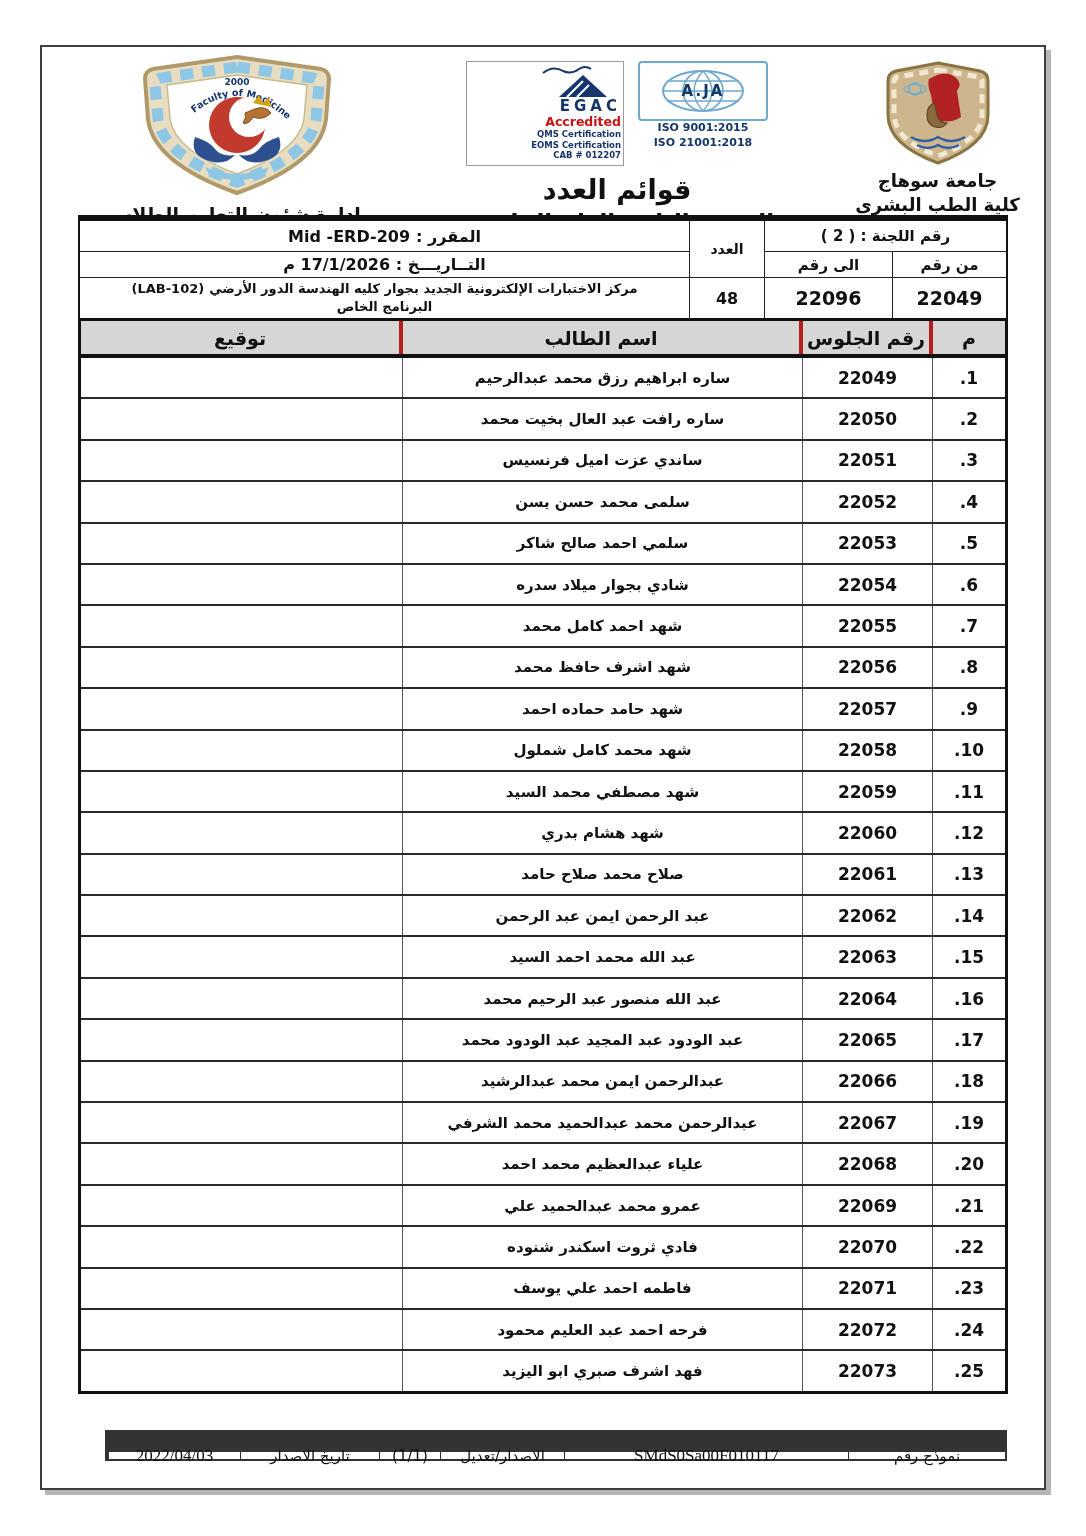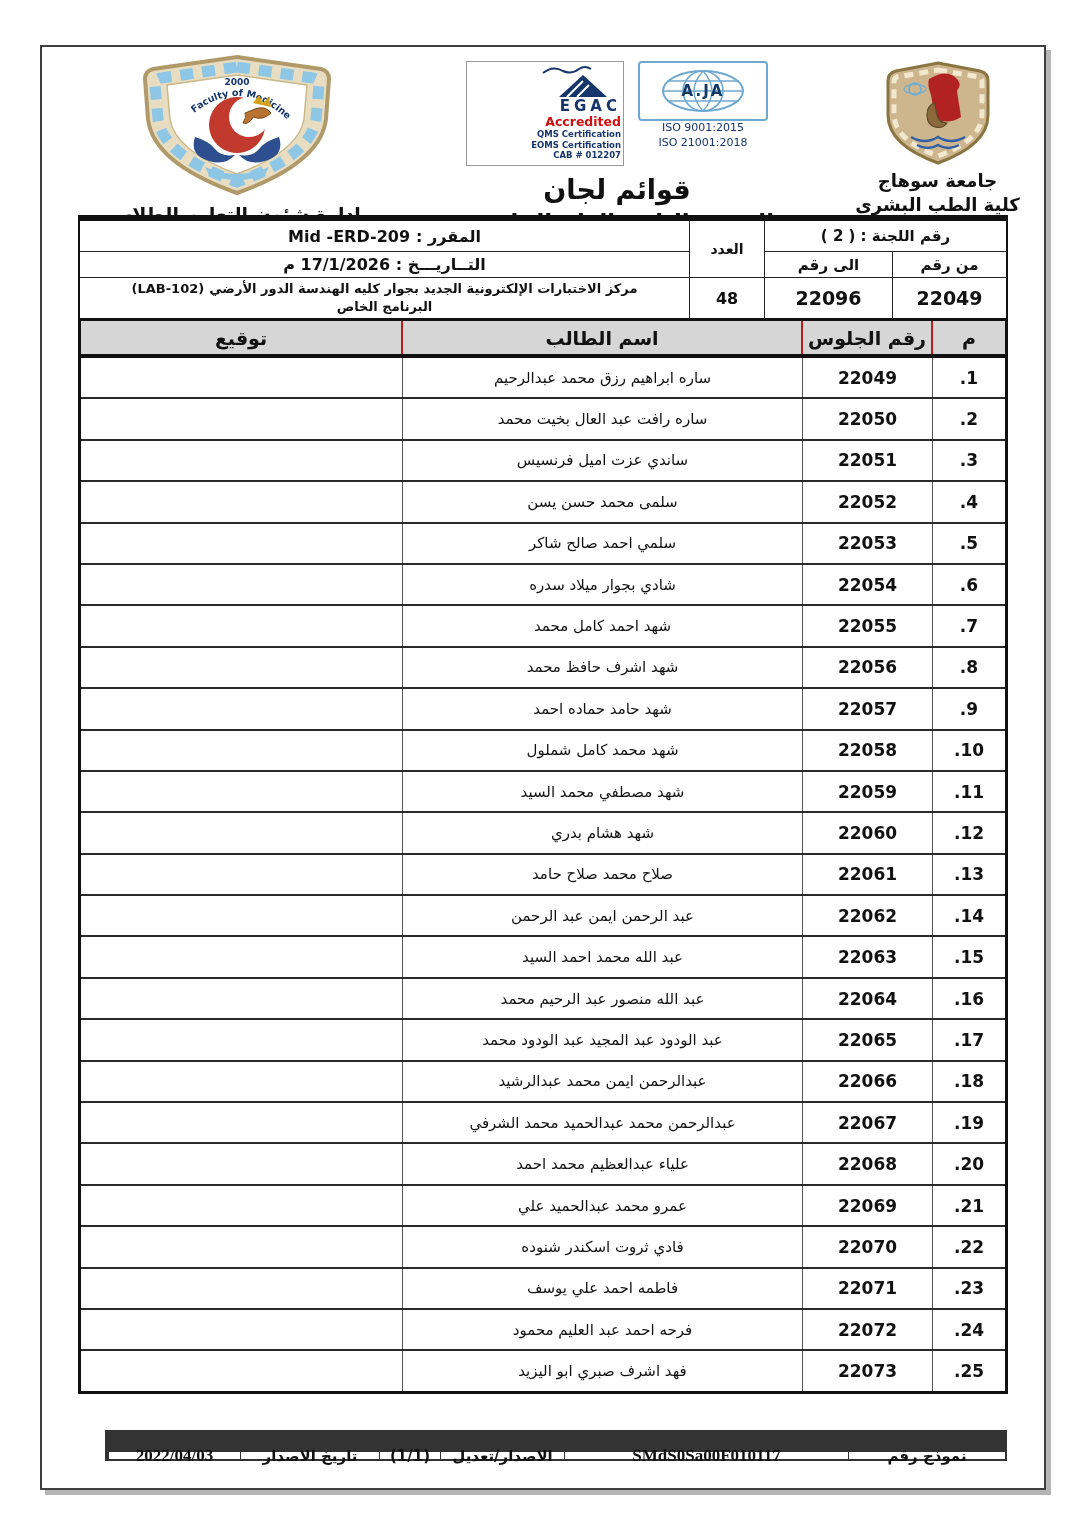--- a/index.html
+++ b/index.html
@@ -19,21 +19,21 @@
   .univ-name,.fac-name{font-weight:bold;font-size:18px;line-height:1.35;}
   .logos-row{display:flex;justify-content:center;align-items:flex-start;gap:14px;}
   .egac-box{width:152px;border:1px solid #9a9a9a;background:#fff;padding:3px 2px 4px;display:flex;flex-direction:column;align-items:flex-end;}
   .egac-name{font-weight:bold;font-size:15px;letter-spacing:4px;color:#16356b;line-height:1;}
   .egac-accredited{font-weight:bold;font-size:12.5px;color:#cc1111;line-height:1.2;}
   .egac-line{font-weight:bold;font-size:8.5px;color:#16356b;line-height:1.25;direction:ltr;}
   .aja-wrap{display:flex;flex-direction:column;align-items:center;}
   .aja-box{width:126px;height:56px;border:2px solid #6fa8d0;border-radius:4px;background:#fff;
     display:flex;align-items:center;justify-content:center;position:relative;}
   .aja-name{position:absolute;font-weight:bold;font-size:15px;color:#123a66;letter-spacing:2px;}
-  .iso-line{font-weight:normal;font-size:11px;color:#16356b;line-height:1.35;direction:ltr;}
+  .iso-line{font-weight:bold;font-size:11px;color:#16356b;line-height:1.35;direction:ltr;}
   .doc-title{font-weight:bold;font-size:27px;margin-top:8px;direction:rtl;}
   .doc-subtitle{font-weight:bold;font-size:23px;margin-top:4px;direction:rtl;}
   
   .info-table{
     position:absolute;left:36px;top:168px;width:930px;box-sizing:border-box;
     direction:rtl;display:grid;background:#222;gap:1px;
     grid-template-columns:113px 127px 74px 609px;
     grid-template-rows:30px 25px 40px;
     border:2px solid #111;border-top-width:6px;border-bottom-width:5px;
   }
@@ -49,37 +49,37 @@
   .c-count-val{grid-column:3;grid-row:3;font-size:16px;}
   .c-location{grid-column:4;grid-row:3;font-size:13px;flex-direction:column;line-height:1.4;}
   .loc-line1{display:flex;gap:5px;align-items:center;}
   bdi{unicode-bidi:isolate;}
   
   .main-table{
     position:absolute;left:36px;top:271px;width:930px;box-sizing:border-box;
     direction:rtl;border:3px solid #111;background:#fff;
   }
   .thead{display:grid;grid-template-columns:72px 130px 400px 322px;background:#d6d6d6;border-bottom:4px solid #111;}
-  .th{height:33px;display:flex;align-items:center;justify-content:center;font-weight:bold;font-size:19px;border-right:2px solid #b91c1c;}
+  .th{height:33px;display:flex;align-items:center;justify-content:center;font-weight:bold;font-size:19px;border-right:4px solid #b91c1c;}
   .th:first-child{border-right:none;}
   .trow{display:grid;grid-template-columns:72px 130px 400px 322px;border-top:2px solid #2a2a2a;}
   .trow:first-child{border-top:none;}
   .td{height:39.4px;display:flex;align-items:center;justify-content:center;border-right:1px solid #555;}
   .td:first-child{border-right:none;}
   .td-serial{font-weight:bold;font-size:17px;direction:rtl;}
   .td-seat{font-weight:bold;font-size:17px;direction:ltr;}
-  .td-name{font-weight:normal;font-size:15px;}
+  .td-name{font-weight:bold;font-size:15px;}
   
   .footer-table{
     position:absolute;left:63px;top:1383px;width:902px;box-sizing:border-box;
     direction:rtl;display:grid;background:#333;gap:1px;
     grid-template-columns:156px 283px 123px 60px 138px 131px;
     grid-template-rows:27px;border:2px solid #333;
   }
-  .fcell{background:#fff;display:flex;align-items:center;justify-content:center;font-weight:bold;font-size:15px;margin-top:20px;}
+  .fcell{background:#fff;display:flex;align-items:center;justify-content:center;font-weight:normal;font-size:15px;margin-top:20px;}
   .f-latin{font-family:"Liberation Serif","DejaVu Serif",serif;font-size:17px;direction:ltr;}
   .svg-block{display:block;margin:0 auto;}
 </style>
 </head>
 <body>
 
 <div class="page">
 
   <div class="header-left">
     <svg class="svg-block" width="205" height="148" viewBox="0 0 205 148">
@@ -121,21 +121,21 @@
             <ellipse cx="52" cy="23" rx="20" ry="20" fill="none" stroke="#6fa8d0" stroke-width="1.6"></ellipse>
             <path d="M12,23 h80 M16,13 h72 M16,33 h72" stroke="#6fa8d0" stroke-width="1.4" fill="none"></path>
             <path d="M52,3 q18,20 0,40 M52,3 q-18,20 0,40" stroke="#6fa8d0" stroke-width="1.4" fill="none"></path>
           </svg>
           <span class="aja-name">A.JA</span>
         </div>
         <div class="iso-line">ISO 9001:2015</div>
         <div class="iso-line">ISO 21001:2018</div>
       </div>
     </div>
-    <div class="doc-title">قوائم لجان</div>
+    <div class="doc-title">قوائم العدد</div>
     <div class="doc-subtitle">الفرقة الثانية العام الجامعي 2026/2025 م</div>
   </div>
 
   <div class="header-right">
     <svg class="svg-block" width="122" height="112" viewBox="0 0 122 112">
       <path d="M61,6 L103,14 Q111,16 111,24 L111,58 Q111,88 61,106 Q11,88 11,58 L11,24 Q11,16 19,14 Z" fill="#cdb68d" stroke="#8a7442" stroke-width="3"></path>
       <path d="M61,13 L102,20 Q105,21 105,25 L105,57 Q105,83 61,99 Q17,83 17,57 L17,25 Q17,21 20,20 Z" fill="none" stroke="#f2e8cf" stroke-width="5" stroke-dasharray="9 6"></path>
       <circle cx="38" cy="32" r="6" fill="none" stroke="#6aaed6" stroke-width="1.6"></circle>
       <ellipse cx="38" cy="32" rx="11" ry="4.5" fill="none" stroke="#6aaed6" stroke-width="1.2"></ellipse>
       <path d="M52,22 q16,-10 26,-2 q8,6 2,14 l4,26 q-12,8 -26,2 l-4,-24 q-4,-10 -2,-16 Z" fill="#b22222"></path>

